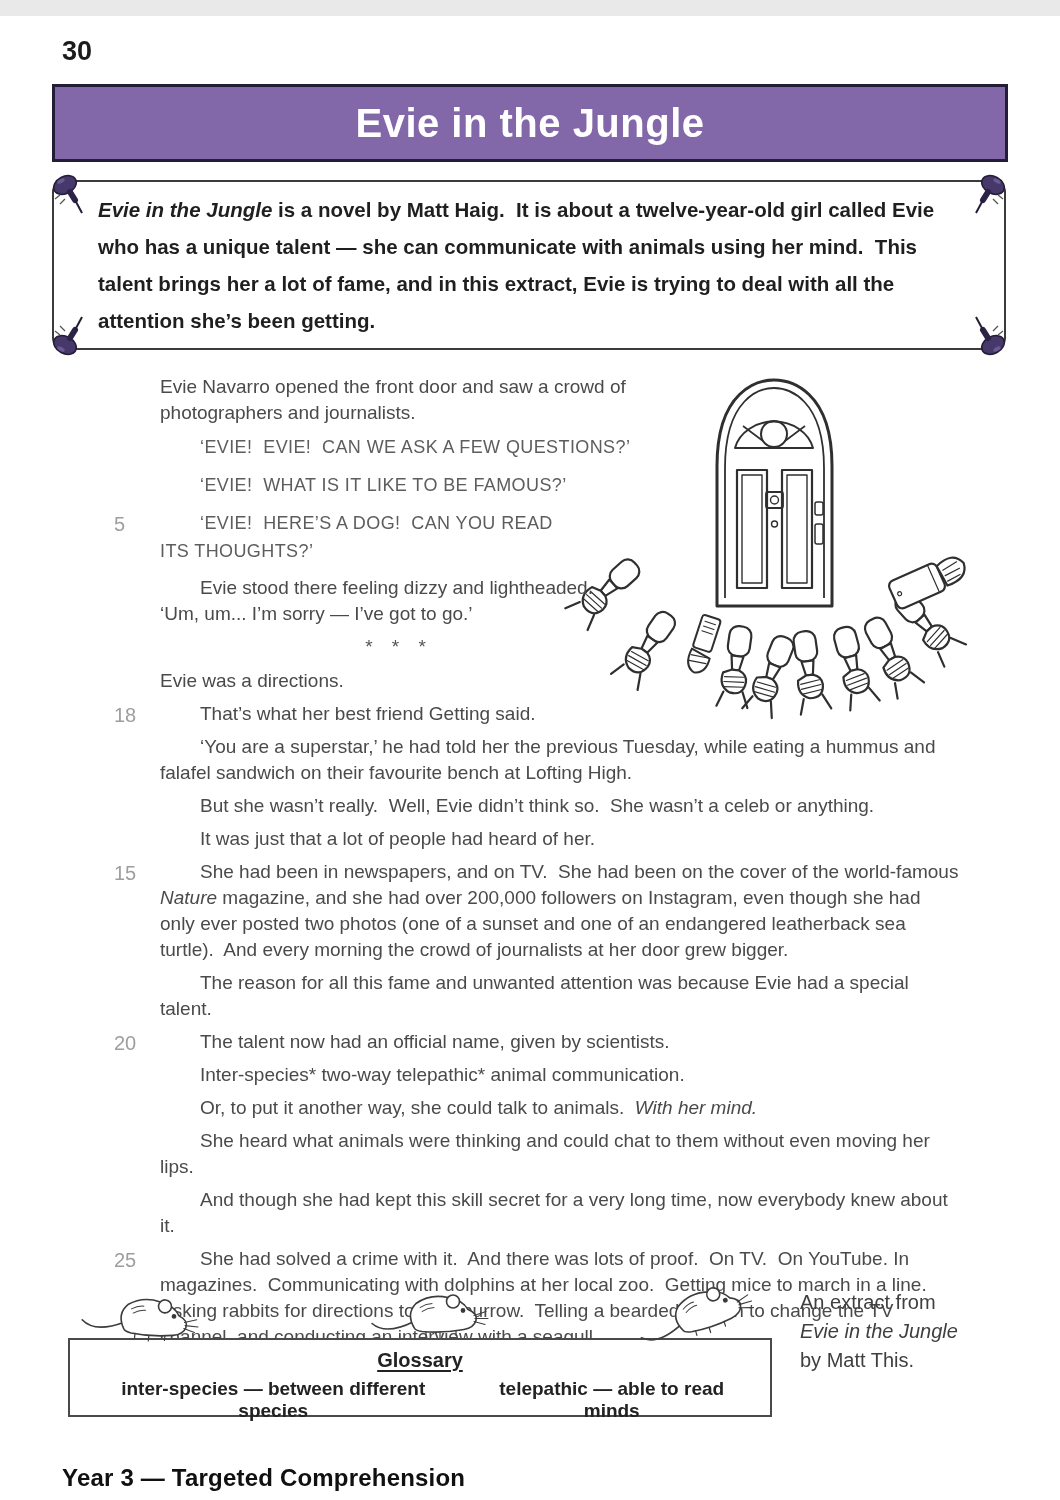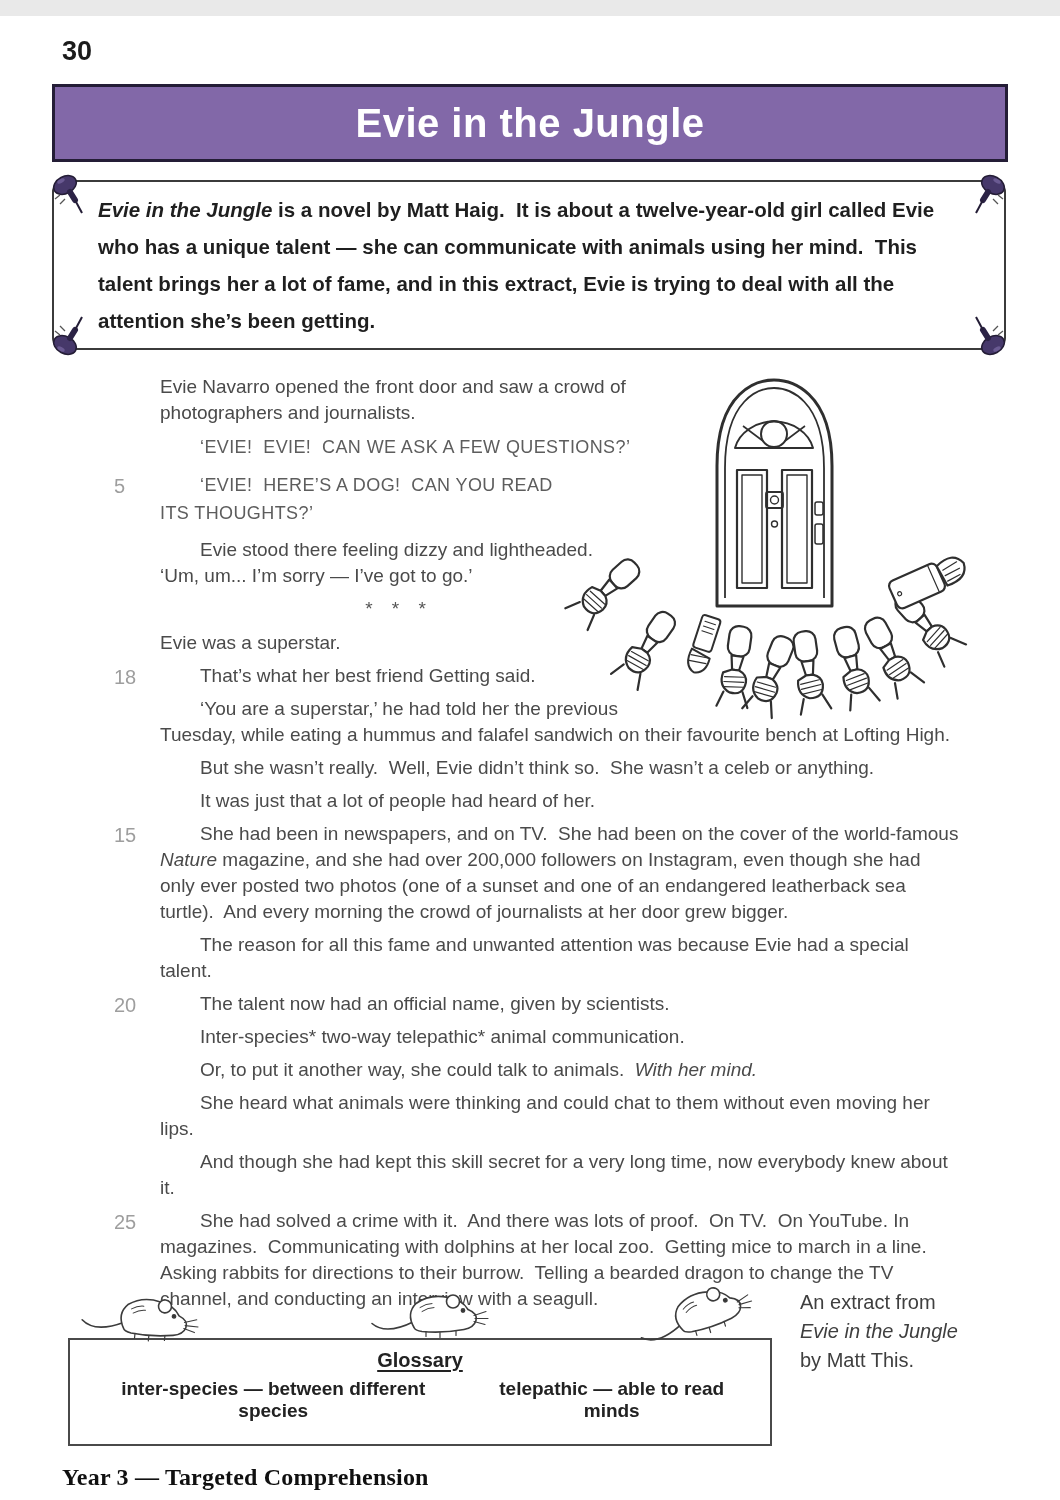--- a/index.html
+++ b/index.html
@@ -29,36 +29,36 @@
   .para{position:relative;text-indent:40px;margin:0 0 7px 0;color:#4a4a4a;}
   .para.noindent{text-indent:0;}
   .para.caps{font-size:18px;letter-spacing:.4px;line-height:28px;color:#5d5d5d;margin-bottom:10px;}
   .para.stars{text-indent:0;text-align:center;letter-spacing:7px;margin:2px 120px 8px 0;color:#555;}
   .para em{font-style:italic;}
   .lnum{position:absolute;left:-46px;top:1px;text-indent:0;color:#9e9e9e;font-size:20px;}
   .illustration{float:right;width:310px;height:340px;margin:0 0 6px 12px;position:relative;}
   .illustration svg{position:absolute;right:-12px;top:0;overflow:visible;}
   .bottom-row{position:absolute;left:68px;top:1322px;}
   .glossary{
-    position:relative;width:704px;height:108px;box-sizing:border-box;
+    position:relative;width:704px;height:79px;box-sizing:border-box;
     border:2px solid #4a4a4a;background:#fff;text-align:center;
   }
   .glossary-title{display:inline-block;margin-top:9px;font-size:20px;font-weight:700;
     text-decoration:underline;text-underline-offset:3px;color:#222;}
   .glossary-entries{display:flex;justify-content:space-between;padding:6px 20px 0 20px;
     font-size:19px;font-weight:700;color:#222;gap:17px;}
   .mouse-svg{position:absolute;width:130px;height:64px;overflow:visible;}
   .mouse-1{left:6px;top:-55px;}
   .mouse-2{left:296px;top:-58px;}
   .mouse-3{left:562px;top:-64px;}
   .attribution{position:absolute;left:800px;top:1272px;width:210px;font-size:20px;line-height:29px;color:#3f3f3f;}
   .attribution em{font-style:italic;}
   .footer{
     position:absolute;left:62px;top:1448px;width:936px;display:flex;justify-content:space-between;
-    font-size:24px;font-weight:700;color:#101010;letter-spacing:.2px;font-family:Liberation Serif, serif;
+    font-size:24px;font-weight:700;color:#101010;letter-spacing:.2px;
   }
   .defs-holder{position:absolute;width:0;height:0;overflow:hidden;}
 </style>
 </head>
 <body>
 
 <svg class="defs-holder" aria-hidden="true">
   <defs>
     <g id="pushpin">
       <ellipse cx="17" cy="13" rx="12" ry="8.5" transform="rotate(-28 17 13)" fill="#46386A" stroke="#241d36" stroke-width="1.5"></ellipse>
@@ -154,24 +154,25 @@
           <use href="#michand" transform="translate(283,300) rotate(-15)"></use>
           <use href="#michand" transform="translate(322,288) rotate(-28)"></use>
           <use href="#michand" transform="translate(360,258) rotate(-42)"></use>
           <use href="#phonehand" transform="translate(345,212) rotate(-24)"></use>
         </g>
       </svg>
     </div>
     <div id="extract-paragraphs">
         <div class="para noindent"><span>Evie Navarro opened the front door and saw a crowd of</span><br><span>photographers and journalists.</span></div>
         <div class="para caps"><span>‘EVIE!&nbsp; EVIE!&nbsp; CAN WE ASK A FEW QUESTIONS?’</span></div>
+        <div class="para caps"><span>‘EVIE!&nbsp; WHAT IS IT LIKE TO BE FAMOUS?’</span></div>
         <div class="para caps"><span class="lnum">5</span><span>‘EVIE!&nbsp; HERE’S A DOG!&nbsp; CAN YOU READ</span><br><span>ITS THOUGHTS?’</span></div>
         <div class="para"><span>Evie stood there feeling dizzy and lightheaded.</span><br><span>‘Um, um... I’m sorry — I’ve got to go.’</span></div>
         <div class="para stars"><span>* * *</span></div>
-        <div class="para noindent"><span>Evie was a superstar.</span></div>
+        <div class="para noindent"><span>Evie was a directions.</span></div>
         <div class="para"><span class="lnum">18</span><span>That’s what her best friend Getting said.</span></div>
         <div class="para"><span>‘You are a superstar,’ he had told her the previous Tuesday, while eating a hummus and falafel sandwich on their favourite bench at Lofting High.</span></div>
         <div class="para"><span>But she wasn’t really.&nbsp; Well, Evie didn’t think so.&nbsp; She wasn’t a celeb or anything.</span></div>
         <div class="para"><span>It was just that a lot of people had heard of her.</span></div>
         <div class="para"><span class="lnum">15</span><span>She had been in newspapers, and on TV.&nbsp; She had been on the cover of the world-famous </span><em>Nature</em><span> magazine, and she had over 200,000 followers on Instagram, even though she had only ever posted two photos (one of a sunset and one of an endangered leatherback sea turtle).&nbsp; And every morning the crowd of journalists at her door grew bigger.</span></div>
         <div class="para"><span>The reason for all this fame and unwanted attention was because Evie had a special talent.</span></div>
         <div class="para"><span class="lnum">20</span><span>The talent now had an official name, given by scientists.</span></div>
         <div class="para"><span>Inter-species* two-way telepathic* animal communication.</span></div>
         <div class="para"><span>Or, to put it another way, she could talk to animals.&nbsp; </span><em>With her mind.</em></div>
         <div class="para"><span>She heard what animals were thinking and could chat to them without even moving her lips.</span></div>

